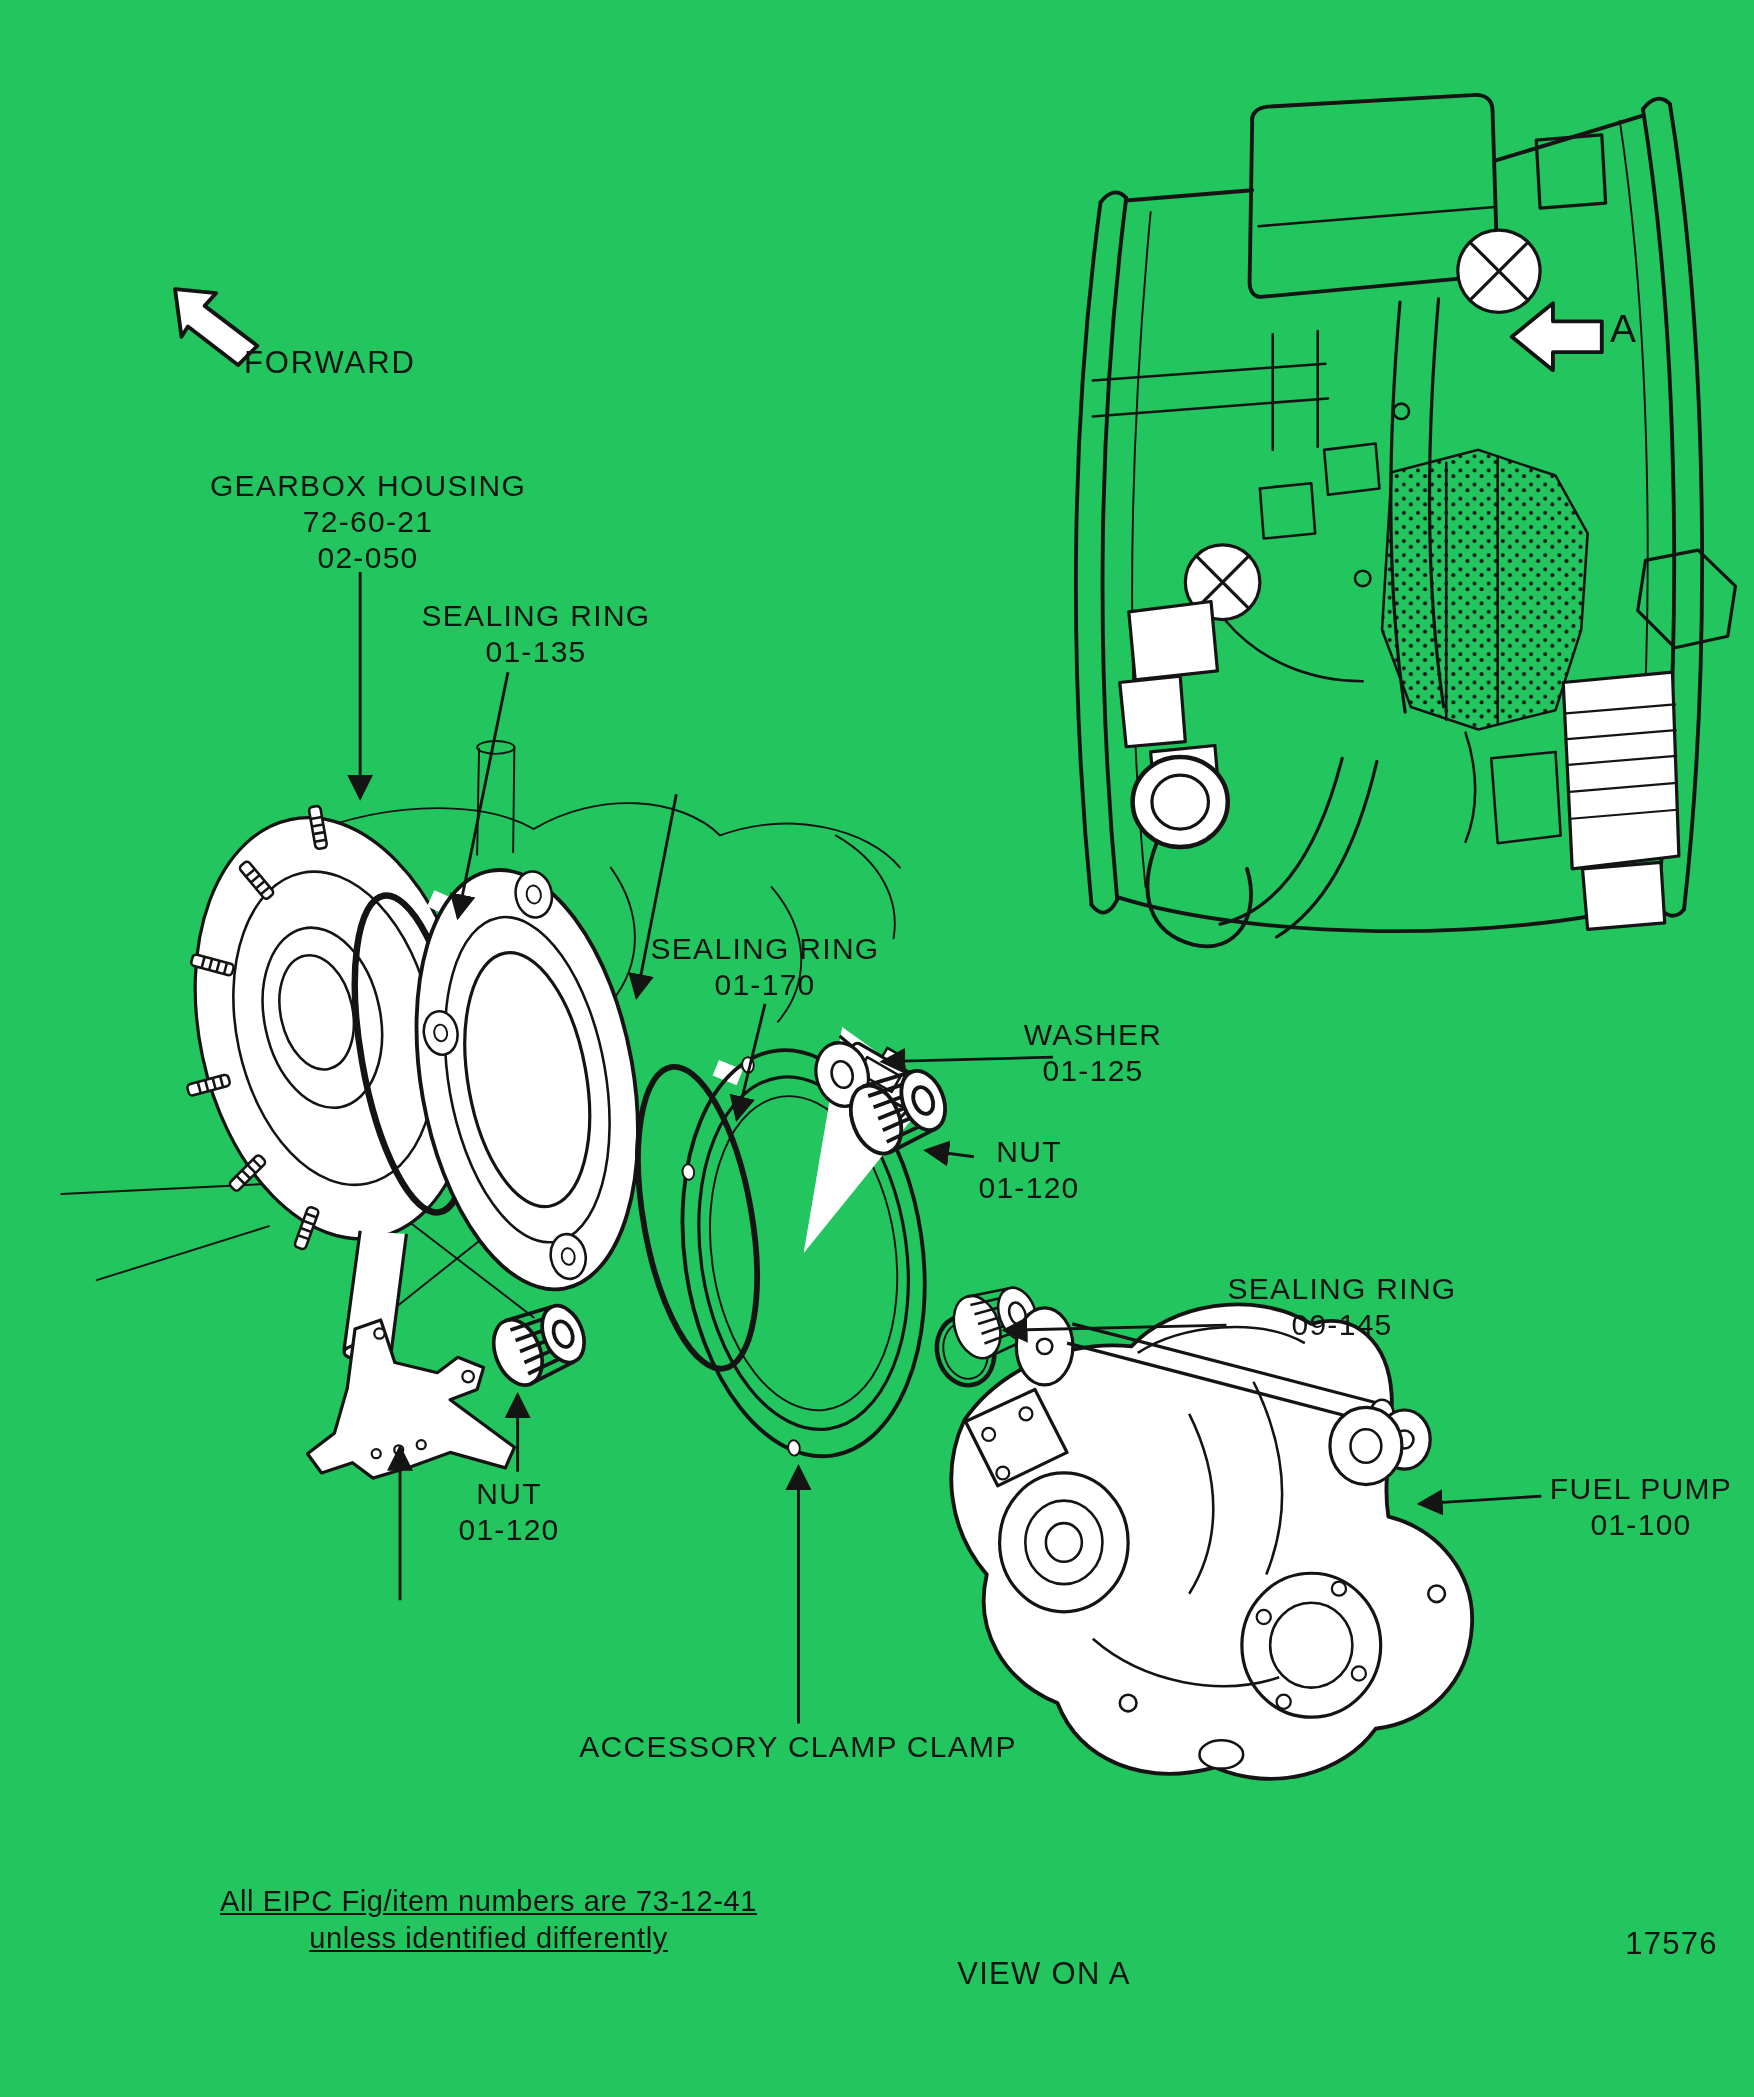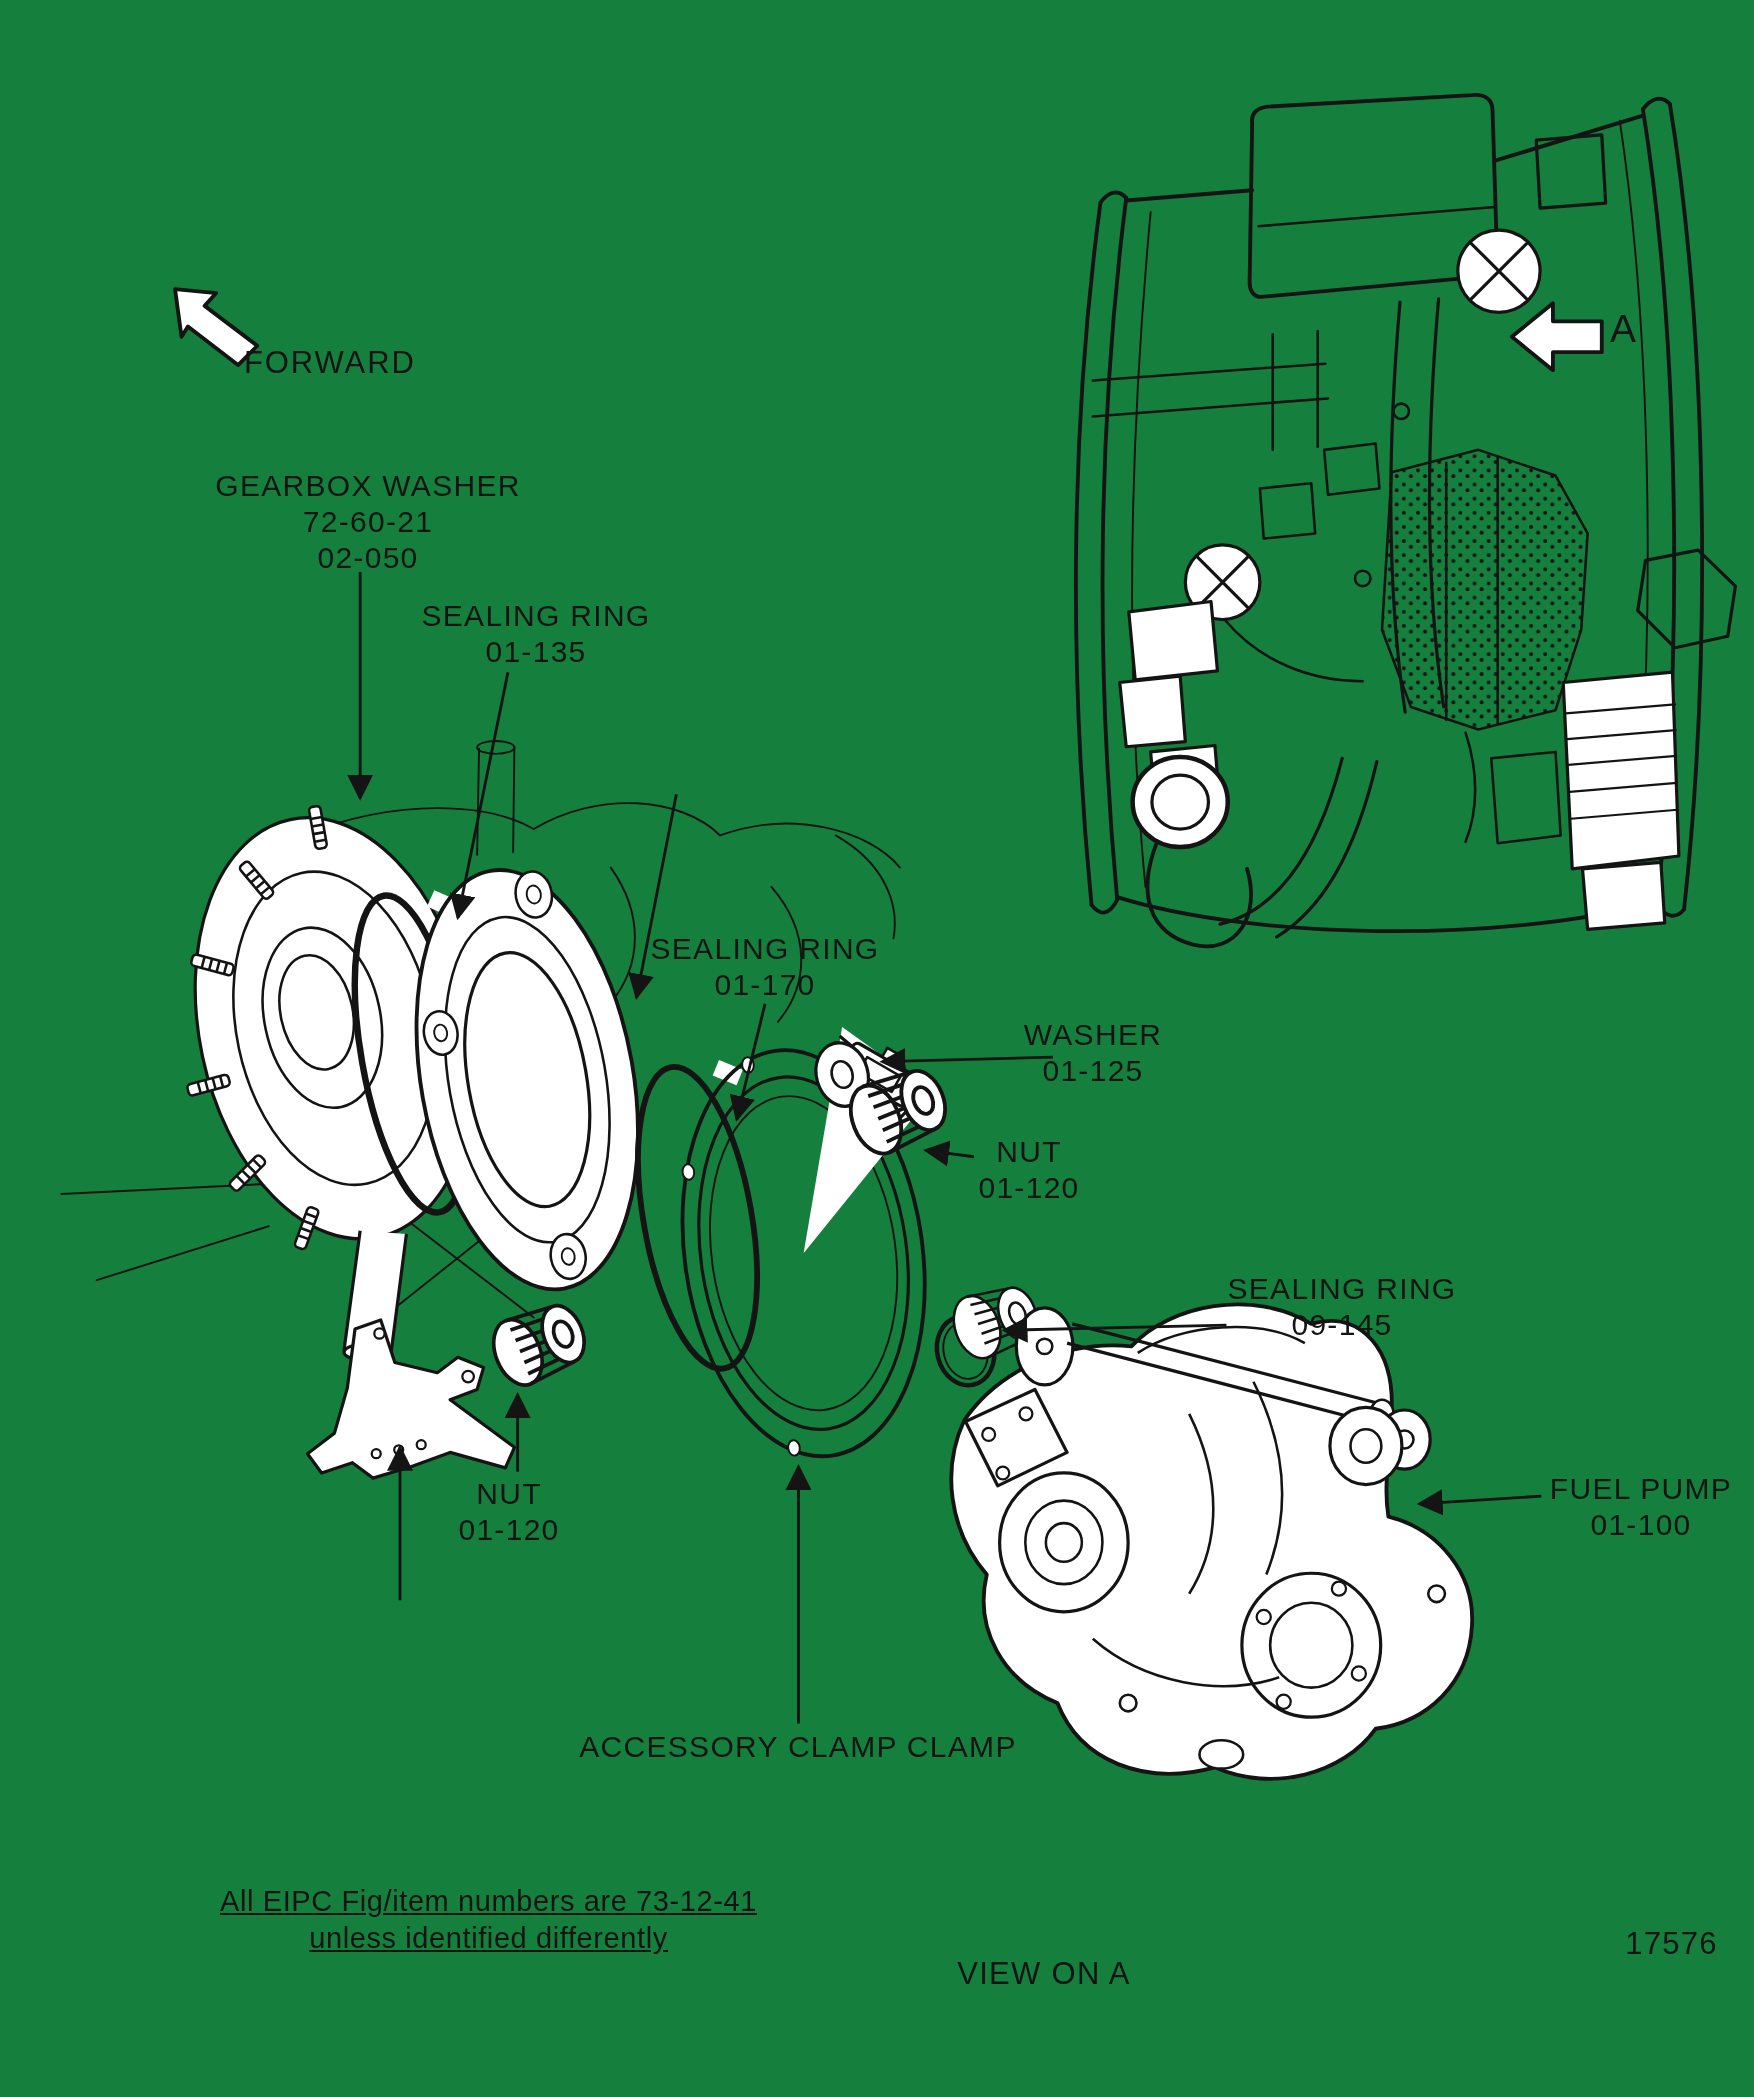--- a/index.html
+++ b/index.html
@@ -1,18 +1,18 @@
 <!DOCTYPE html>
 <html style="font-size:10.3px"><head>
 <meta charset="utf-8">
 <title>Fuel Pump Installation Diagram</title>
 <style>
   html,body{margin:0;padding:0;background:#ffffff;overflow:hidden;}
   body{width:1755px;height:2097px;}
-  .sheet{position:relative;width:1755px;height:2097px;background:#15803d;
+  .sheet{position:relative;width:1755px;height:2097px;background:#22c55e;
          font-family:"Liberation Sans",sans-serif;color:#141414;}
   svg.art{position:absolute;left:0;top:0;}
   .callout{position:absolute;width:386px;text-align:center;font-size:30px;
            line-height:36px;letter-spacing:1.3px;white-space:nowrap;}
   .callout span{display:block;}
   .note{position:absolute;text-align:center;font-size:29px;line-height:37px;letter-spacing:0.6px;}
   .plain{position:absolute;font-size:31px;letter-spacing:1.9px;white-space:nowrap;}
 </style>
 </head>
 <body>
@@ -265,21 +265,21 @@
     <polygon points="272,450 336,456 318,476 400,538 370,568 292,508 282,524"></polygon>
     <polygon points="2352,524 2416,472 2416,500 2492,500 2492,548 2416,548 2416,576"></polygon>
   </g>
 </svg>
 
 <div class="plain" style="left:244px;top:345px;">FORWARD</div>
 
 <div class="plain" style="left:1610px;top:307px;font-size:39px;">A</div>
 
 <div class="callout" style="left:175px;top:468px;">
-  <span>GEARBOX WASHER</span>
+  <span>GEARBOX HOUSING</span>
   <span>72-60-21</span>
   <span>02-050</span>
 </div>
 
 <div class="callout" style="left:343px;top:598px;">
   <span>SEALING RING</span>
   <span>01-135</span>
 </div>
 
 

